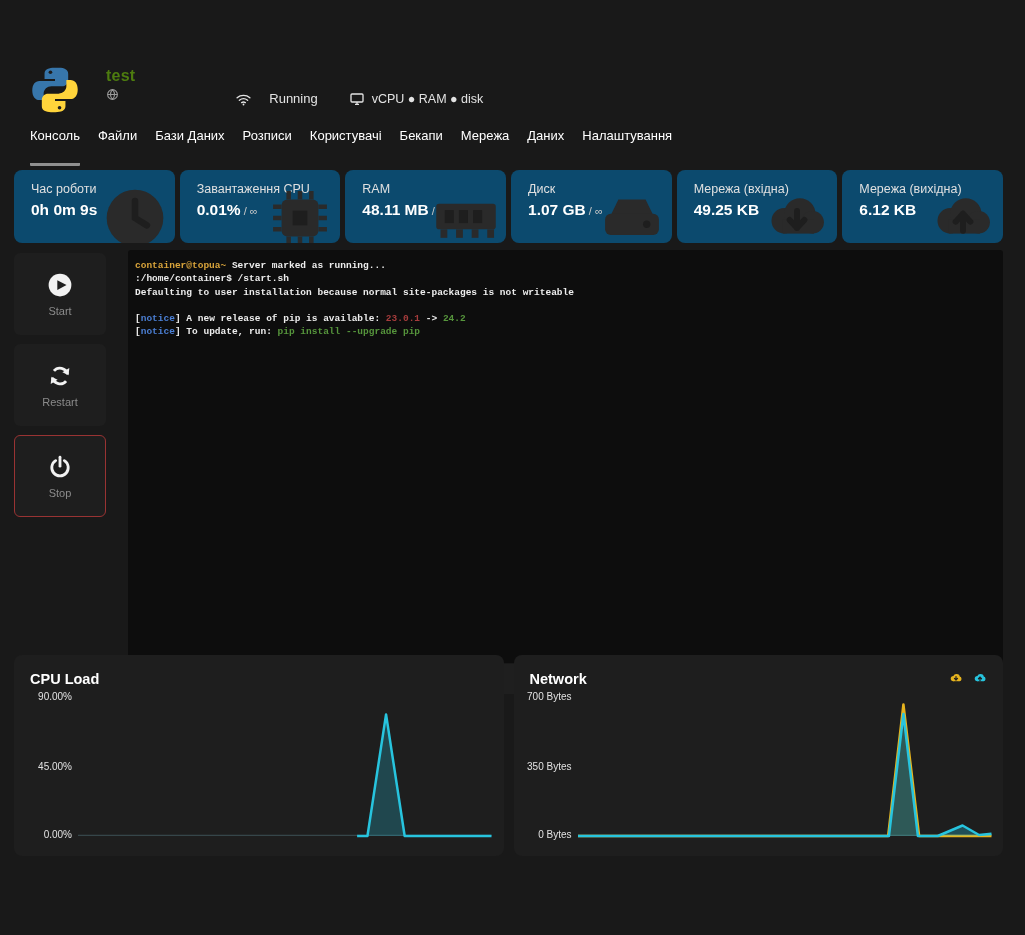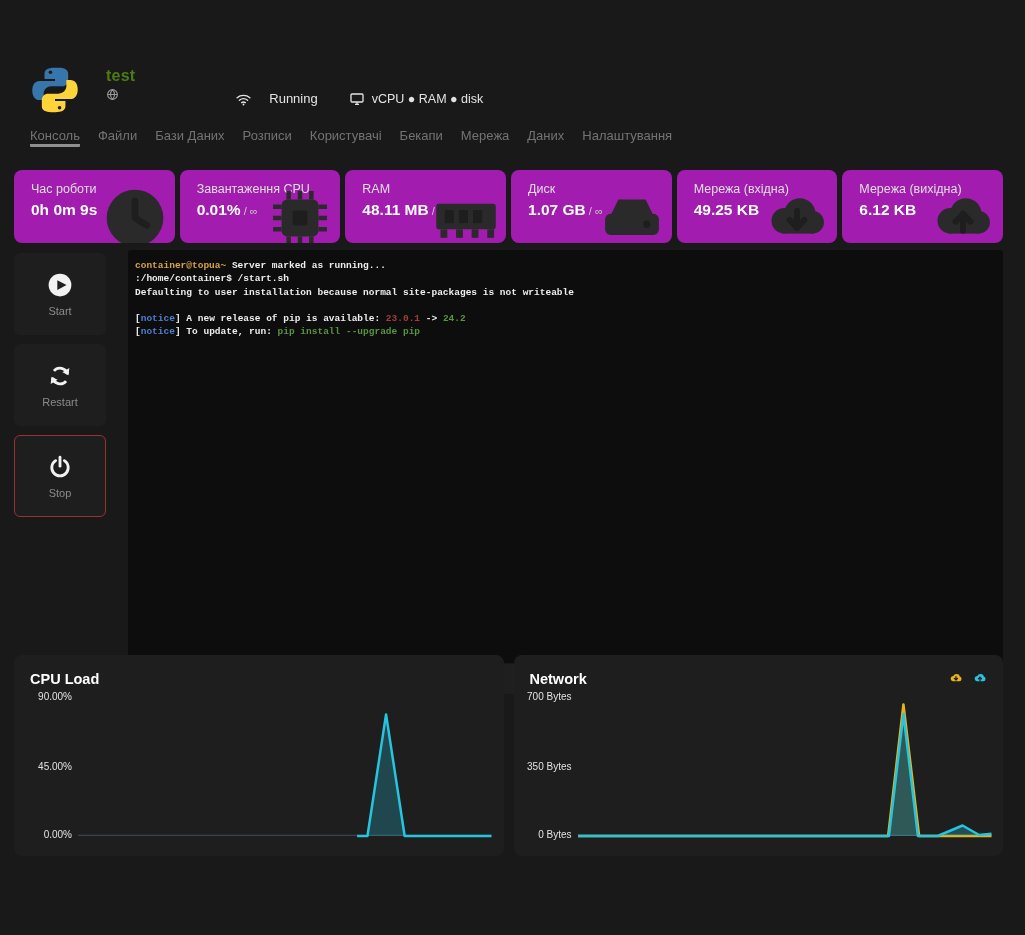--- a/index.html
+++ b/index.html
@@ -14,26 +14,26 @@
   
   .header-card{position:absolute;left:14px;top:53px;width:989px;height:101px;border-radius:8px 8px 2px 2px;}
   .header-top{display:flex;align-items:flex-start;padding:12px 16px 0 16px;}
   .logo{width:50px;height:50px;flex:0 0 auto;}
   .title-block{margin-left:26px;}
   .title-block h1{margin:2px 0 0 0;font-size:16px;font-weight:700;color:#4d7c0f;letter-spacing:.2px;}
   .globe{display:inline-block;margin-top:3px;color:#9a9a9a;line-height:0;}
   .status-line{display:flex;align-items:flex-start;gap:17px;margin-left:100px;margin-top:26px;font-size:13px;color:#e3e3e3;}
   .status-line .spec{margin-left:14px;display:flex;align-items:center;gap:7px;}
   .tabs{display:flex;gap:18px;padding:0 16px;margin-top:13px;font-size:13px;}
-  .tab{color:#737373;padding-bottom:1px;cursor:pointer;border-bottom:3px solid transparent;border-radius:1px;}
+  .tab{color:#ffffff;padding-bottom:20px;cursor:pointer;border-bottom:3px solid transparent;border-radius:1px;}
   .tab.active{border-bottom-color:#8f8f8f;}
 
   
   .stats{position:absolute;left:14px;top:170px;width:989px;height:73px;display:flex;gap:5px;}
-  .stat-card{flex:1 1 0;position:relative;overflow:hidden;background:#a21caf;border-radius:8px;padding:12px 0 0 17px;}
+  .stat-card{flex:1 1 0;position:relative;overflow:hidden;background:#0c4a6e;border-radius:8px;padding:12px 0 0 17px;}
   .stat-label{font-size:12.5px;color:#e0e0e0;}
   .stat-value{font-size:15.5px;font-weight:700;color:#fff;margin-top:5px;}
   .stat-suffix{font-size:11px;font-weight:400;color:#c9c9c9;}
   .stat-bg-icon{position:absolute;right:6px;top:14px;width:68px;height:68px;line-height:0;}
 
   
   .main{position:absolute;left:14px;top:250px;width:989px;display:flex;}
   .power-col{width:92px;display:flex;flex-direction:column;gap:9px;margin-top:3px;}
   .power-btn{width:92px;height:82px;background:#1e1e1e;border-radius:6px;border:1px solid transparent;
     display:flex;flex-direction:column;align-items:center;justify-content:center;gap:7px;cursor:pointer;box-sizing:border-box;}

